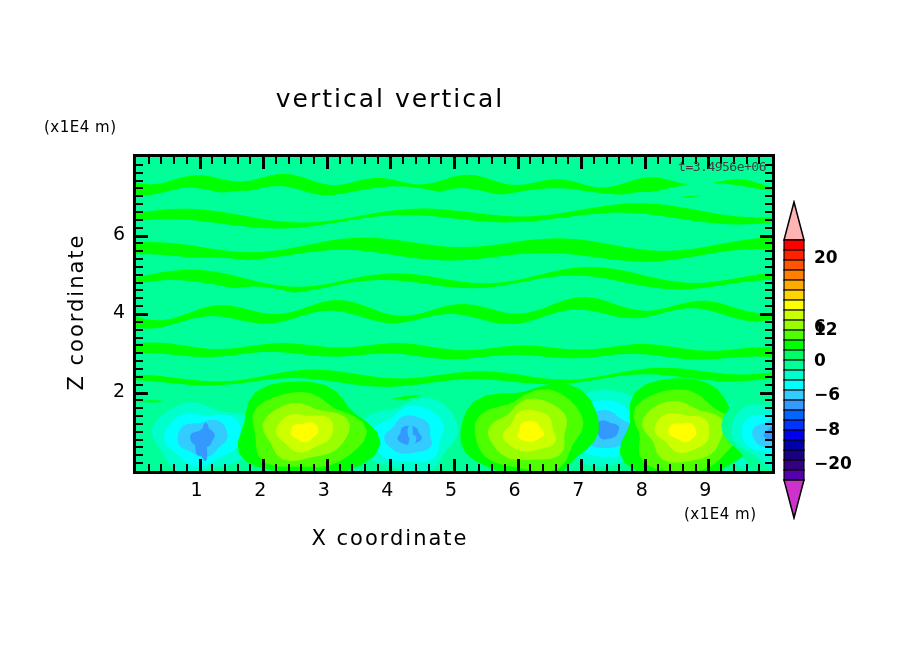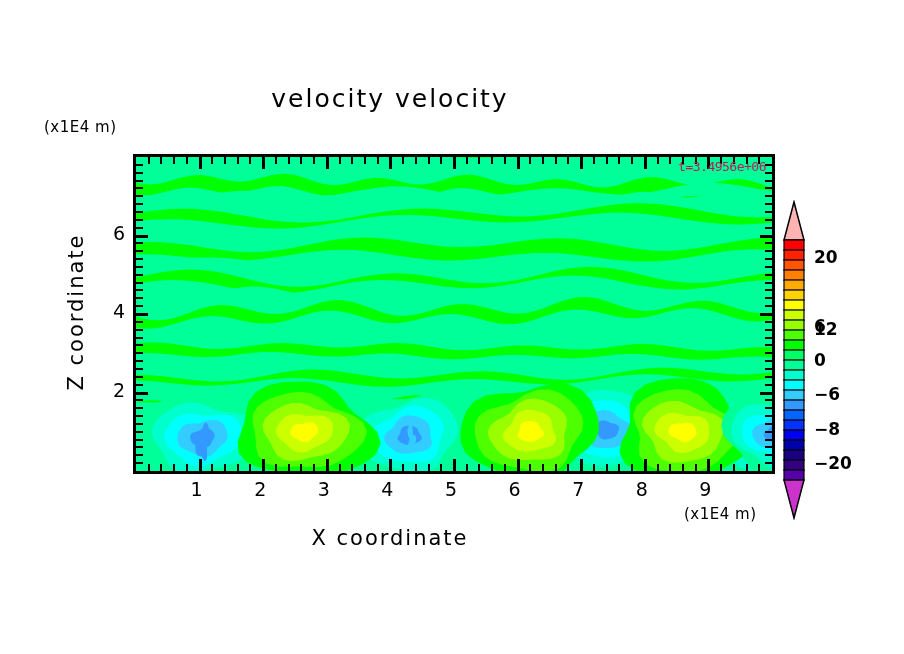--- a/index.html
+++ b/index.html
@@ -87,21 +87,21 @@
     top: 0;
     display: block;
   }
 
   
   #time-stamp {
     position: absolute;
     right: 6px;
     top: 2px;
     font-size: 13px;
-    color: #be185d;
+    color: #404040;
     font-family: "DejaVu Sans Mono", monospace;
     letter-spacing: -0.5px;
     z-index: 5;
   }
 
   
   .tick {
     position: absolute;
     background: #000;
   }
@@ -146,21 +146,21 @@
     font-size: 17px;
     font-weight: bold;
     color: #000;
     transform: translateY(-50%);
     font-family: "DejaVu Sans", sans-serif;
   }
 </style>
 </head>
 <body>
 
-<div id="plot-title">velocity  velocity</div>
+<div id="plot-title">vertical  vertical</div>
 
 <div id="y-units">(x1E4 m)</div>
 <div id="x-units">(x1E4 m)</div>
 
 <div id="x-axis-title">X  coordinate</div>
 <div id="y-axis-title">Z  coordinate</div>
 
 <div id="plot-area">
   <div id="time-stamp">t=3.4956e+06</div>
   <svg id="field-svg" width="636" height="314" viewBox="0 0 636 314" preserveAspectRatio="none">

